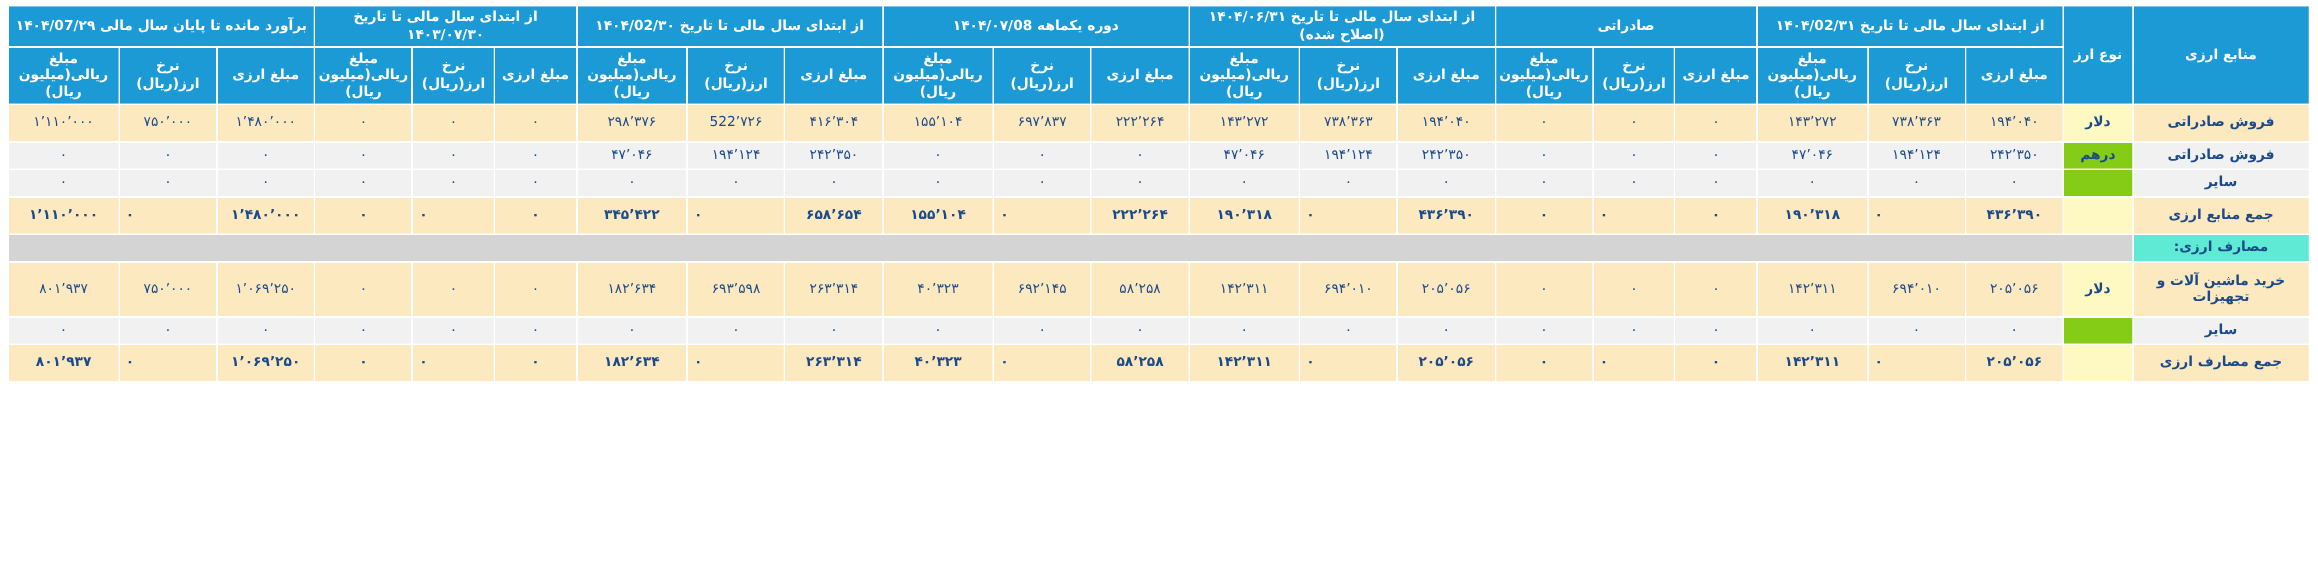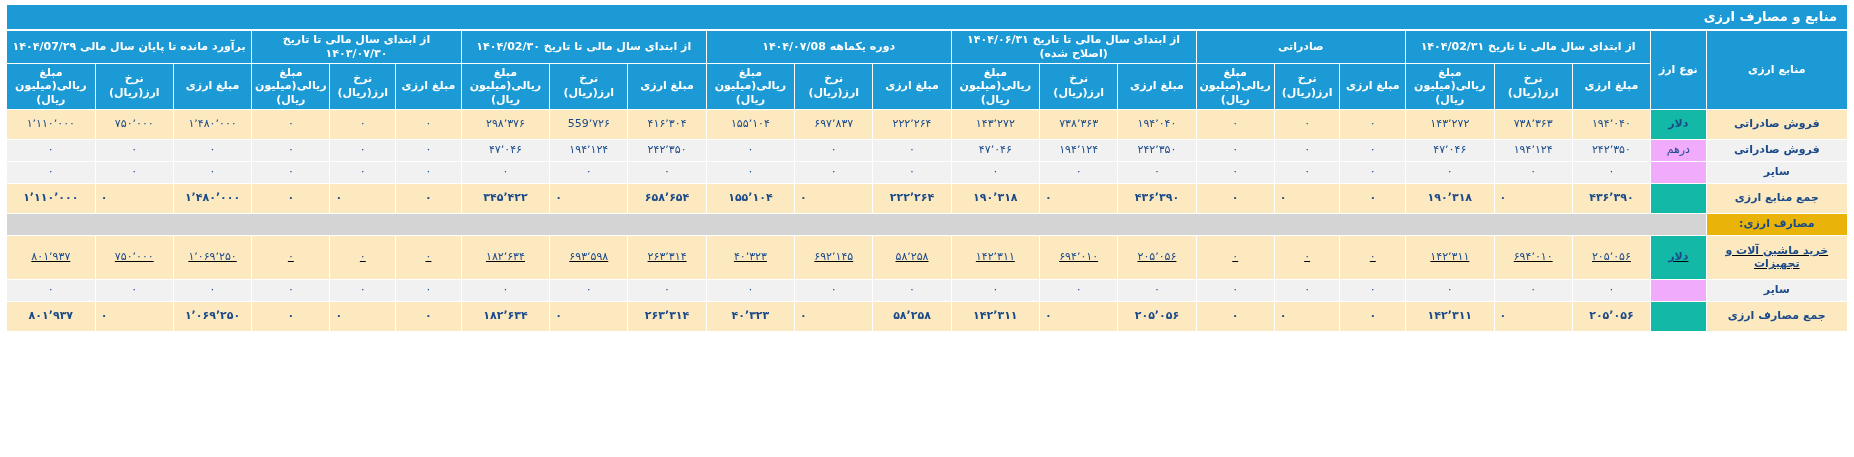--- a/index.html
+++ b/index.html
@@ -67,29 +67,29 @@
   }
   td.lbl-plain {
     background: #f1f1f1;
     color: #1b4a8a;
     font-weight: bold;
     text-align: right;
     padding-right: 6px;
     font-size: 11px;
   }
   td.cur {
-    background: #14b8a6;
+    background: #fef9c3;
     color: #1b4a8a;
     font-weight: bold;
     font-size: 11px;
   }
   td.cur-plain {
-    background: #f0abfc;
-    color: #1b4a8a;
-    font-weight: normal;
+    background: #84cc16;
+    color: #1b4a8a;
+    font-weight: bold;
     font-size: 11px;
   }
   td.num {
     background: #fde9bf;
     color: #1b4a8a;
     font-size: 11px;
   }
   td.num-plain {
     background: #f1f1f1;
     color: #1b4a8a;
@@ -99,40 +99,39 @@
     background: #fde9bf;
     color: #1b4a8a;
     font-weight: bold;
     font-size: 11px;
   }
   td.num-sum.zero-left {
     text-align: left;
     padding-left: 5px;
   }
   td.sec {
-    background: #eab308;
+    background: #5eead4;
     color: #1b4a8a;
     font-weight: bold;
     text-align: right;
     padding-right: 6px;
     font-size: 11px;
   }
   td.sec-blank {
     background: #d4d4d4;
   }
   tr.row-h { height: 30px; }
   tr.row-h2 { height: 22px; }
-  tr.row-tall { height: 44px; text-decoration: underline; }
+  tr.row-tall { height: 44px; }
 </style>
 </head>
 <body>
 
 <div class="sheet">
 
-  <div class="title-bar">منابع و مصارف ارزی</div>
 
   <table class="fin">
     <colgroup>
       <col style="width:112px">
       <col style="width:44px">
       <col style="width:62px">
         <col style="width:62px">
         <col style="width:70px">
       <col style="width:52px">
         <col style="width:52px">
@@ -207,21 +206,21 @@
           <td class="num">۰</td>
           <td class="num">۰</td>
           <td class="num">۰</td>
           <td class="num">۱۹۴٬۰۴۰</td>
           <td class="num">۷۳۸٬۳۶۳</td>
           <td class="num">۱۴۳٬۲۷۲</td>
           <td class="num">۲۲۲٬۲۶۴</td>
           <td class="num">۶۹۷٬۸۳۷</td>
           <td class="num">۱۵۵٬۱۰۴</td>
           <td class="num">۴۱۶٬۳۰۴</td>
-          <td class="num">559٬۷۲۶</td>
+          <td class="num">522٬۷۲۶</td>
           <td class="num">۲۹۸٬۳۷۶</td>
           <td class="num">۰</td>
           <td class="num">۰</td>
           <td class="num">۰</td>
           <td class="num">۱٬۴۸۰٬۰۰۰</td>
           <td class="num">۷۵۰٬۰۰۰</td>
           <td class="num">۱٬۱۱۰٬۰۰۰</td>
         </tr>
         <tr class="row-h2">
           <td class="lbl-plain">فروش صادراتی</td>

